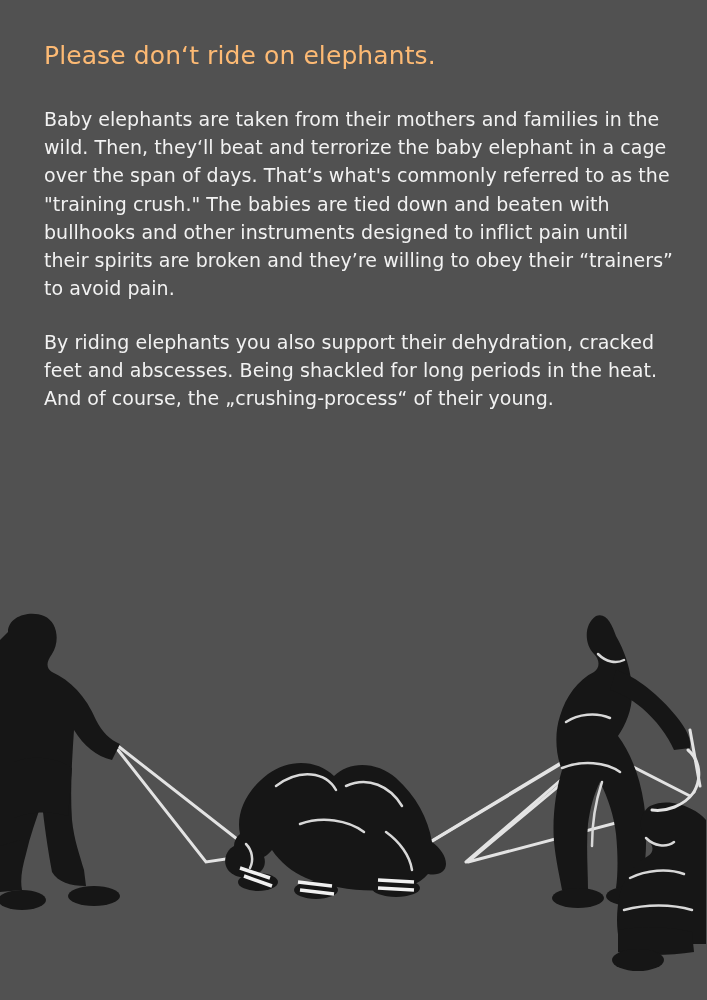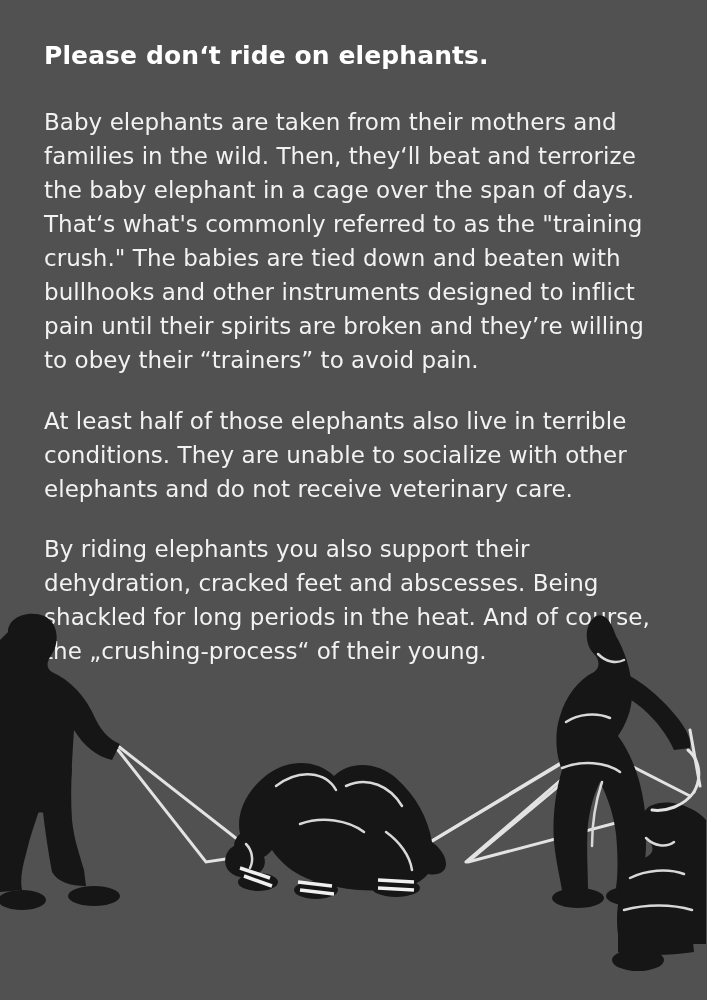--- a/index.html
+++ b/index.html
@@ -23,28 +23,28 @@
     overflow: hidden;
   }
   .content {
     position: absolute;
     left: 44px;
     top: 40px;
     width: 630px;
   }
   .headline {
     font-size: 25px;
-    font-weight: bold;
+    font-weight: normal;
     letter-spacing: 0.1px;
     margin: 0 0 34px 0;
     line-height: 1.25;
-    color: #ffffff;
+    color: #fdba74;
   }
   .para {
-    font-size: 23px;
+    font-size: 19px;
     line-height: 1.48;
     margin: 0 0 26px 0;
     color: #f2f2f2;
     letter-spacing: 0.05px;
   }
   .para:last-child { margin-bottom: 16px; }
 
   .art {
     position: absolute;
     left: 0;
@@ -56,21 +56,20 @@
   .art svg { display: block; }
 </style>
 </head>
 <body>
 
 <div class="page">
 
   <div class="content">
     <h1 class="headline">Please don‘t ride on elephants.</h1>
     <p class="para">Baby elephants are taken from their mothers and families in the wild. Then, they‘ll beat and terrorize the baby elephant in a cage over the span of days. That‘s what's commonly referred to as the "training crush."  The babies are tied down and beaten with bullhooks and other instruments designed to inflict pain until their spirits are broken and they’re willing to obey their “trainers” to avoid pain.</p>
-    <p class="para">At least half of those elephants also live in terrible conditions. They are unable to socialize with other elephants and do not receive veterinary care.</p>
     <p class="para">By riding elephants you also support their dehydration, cracked feet and abscesses. Being shackled for long periods in the heat. And of course, the „crushing-process“ of their young.</p>
   </div>
 
   <div class="art">
     <svg width="707" height="390" viewBox="0 0 707 390" xmlns="http://www.w3.org/2000/svg" aria-hidden="true">
 
       <g stroke="#e3e3e3" stroke-width="3" fill="none" stroke-linecap="round">
         <path d="M118 136 L246 236"></path>
         <path d="M118 140 L206 252 L246 246"></path>
         <path d="M612 122 L430 232"></path>

